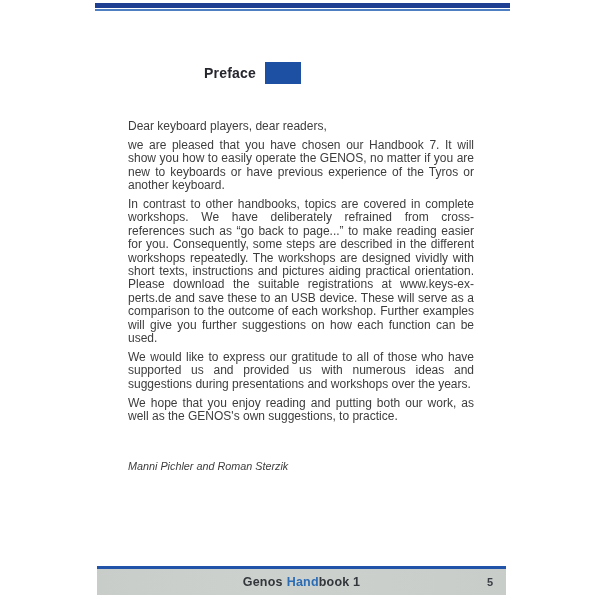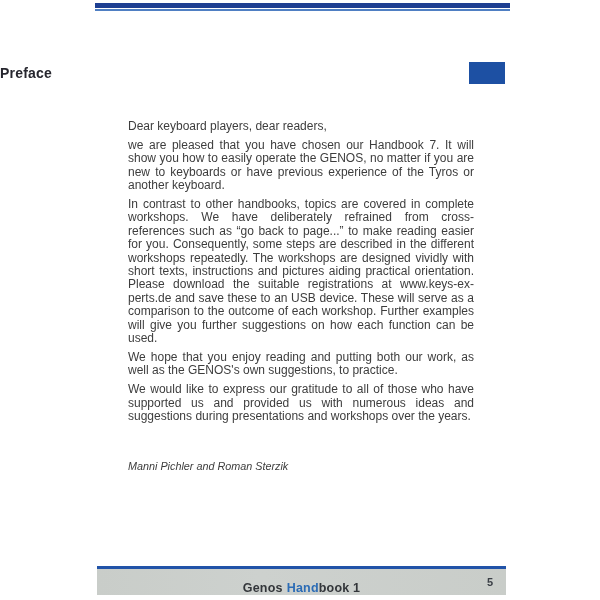--- a/index.html
+++ b/index.html
@@ -26,21 +26,21 @@
   .top-rule .dark  { height: 5px; background: #1e3f92; }
   .top-rule .light { height: 2px; background: #4f7fc3; margin-top: 1px; }
 
   
   .preface-row {
     position: absolute;
     top: 62px;
     left: 0;
     width: 505px;
     display: flex;
-    justify-content: space-between;
+    justify-content: center;
     align-items: center;
     gap: 9px;
   }
   .preface-title {
     font-size: 14px;
     font-weight: bold;
     color: #26262e;
     letter-spacing: 0.2px;
   }
   .preface-box {
@@ -77,21 +77,21 @@
     left: 97px;
     top: 566px;
     width: 409px;
   }
   .footer-line { height: 3px; background: #2153a8; }
   .footer-bar {
     height: 26px;
     background: linear-gradient(90deg, #c9cdc9, #cdd1ce 40%, #c9cdc9);
     position: relative;
     display: flex;
-    align-items: flex-end;
+    align-items: center;
     justify-content: center;
   }
   .footer-title {
     font-size: 12.5px;
     font-weight: bold;
     color: #33363a;
     letter-spacing: 0.2px;
   }
   .footer-title .part1 { margin-right: 4px; }
   .footer-title .blue  { color: #2c6cb5; }
@@ -119,22 +119,22 @@
 
   <div class="preface-row">
     <span class="preface-title">Preface</span>
     <span class="preface-box"></span>
   </div>
 
   <div class="content">
     <p>Dear keyboard players, dear readers,</p>
     <p>we are pleased that you have chosen our Handbook 7. It will show you how to easily operate the GENOS, no matter if you are new to keyboards or have previous experience of the Tyros or another keyboard.</p>
     <p>In contrast to other handbooks, topics are covered in complete work­shops. We have deliberately refrained from cross-references such as “go back to page...” to make reading easier for you. Consequently, some steps are described in the different workshops repeatedly. The workshops are designed vividly with short texts, instructions and pictures aiding practical orientation. Please download the suitable registrations at www.keys-ex­perts.de and save these to an USB device. These will serve as a comparison to the outcome of each workshop. Further examples will give you further suggestions on how each function can be used.</p>
+    <p>We would like to express our gratitude to all of those who have supported us and provided us with numerous ideas and suggestions during presen­tations and workshops over the years.</p>
     <p>We hope that you enjoy reading and putting both our work, as well as the GENOS's own suggestions, to practice.</p>
-    <p>We would like to express our gratitude to all of those who have supported us and provided us with numerous ideas and suggestions during presen­tations and workshops over the years.</p>
     <div class="signature">Manni Pichler and Roman Sterzik</div>
   </div>
 
   <div class="footer">
     <div class="footer-line"></div>
     <div class="footer-bar">
       <span class="footer-title">
         <span class="part1">Genos</span><span class="blue">Hand</span><span>book 1</span>
       </span>
       <span class="page-number">5</span>

